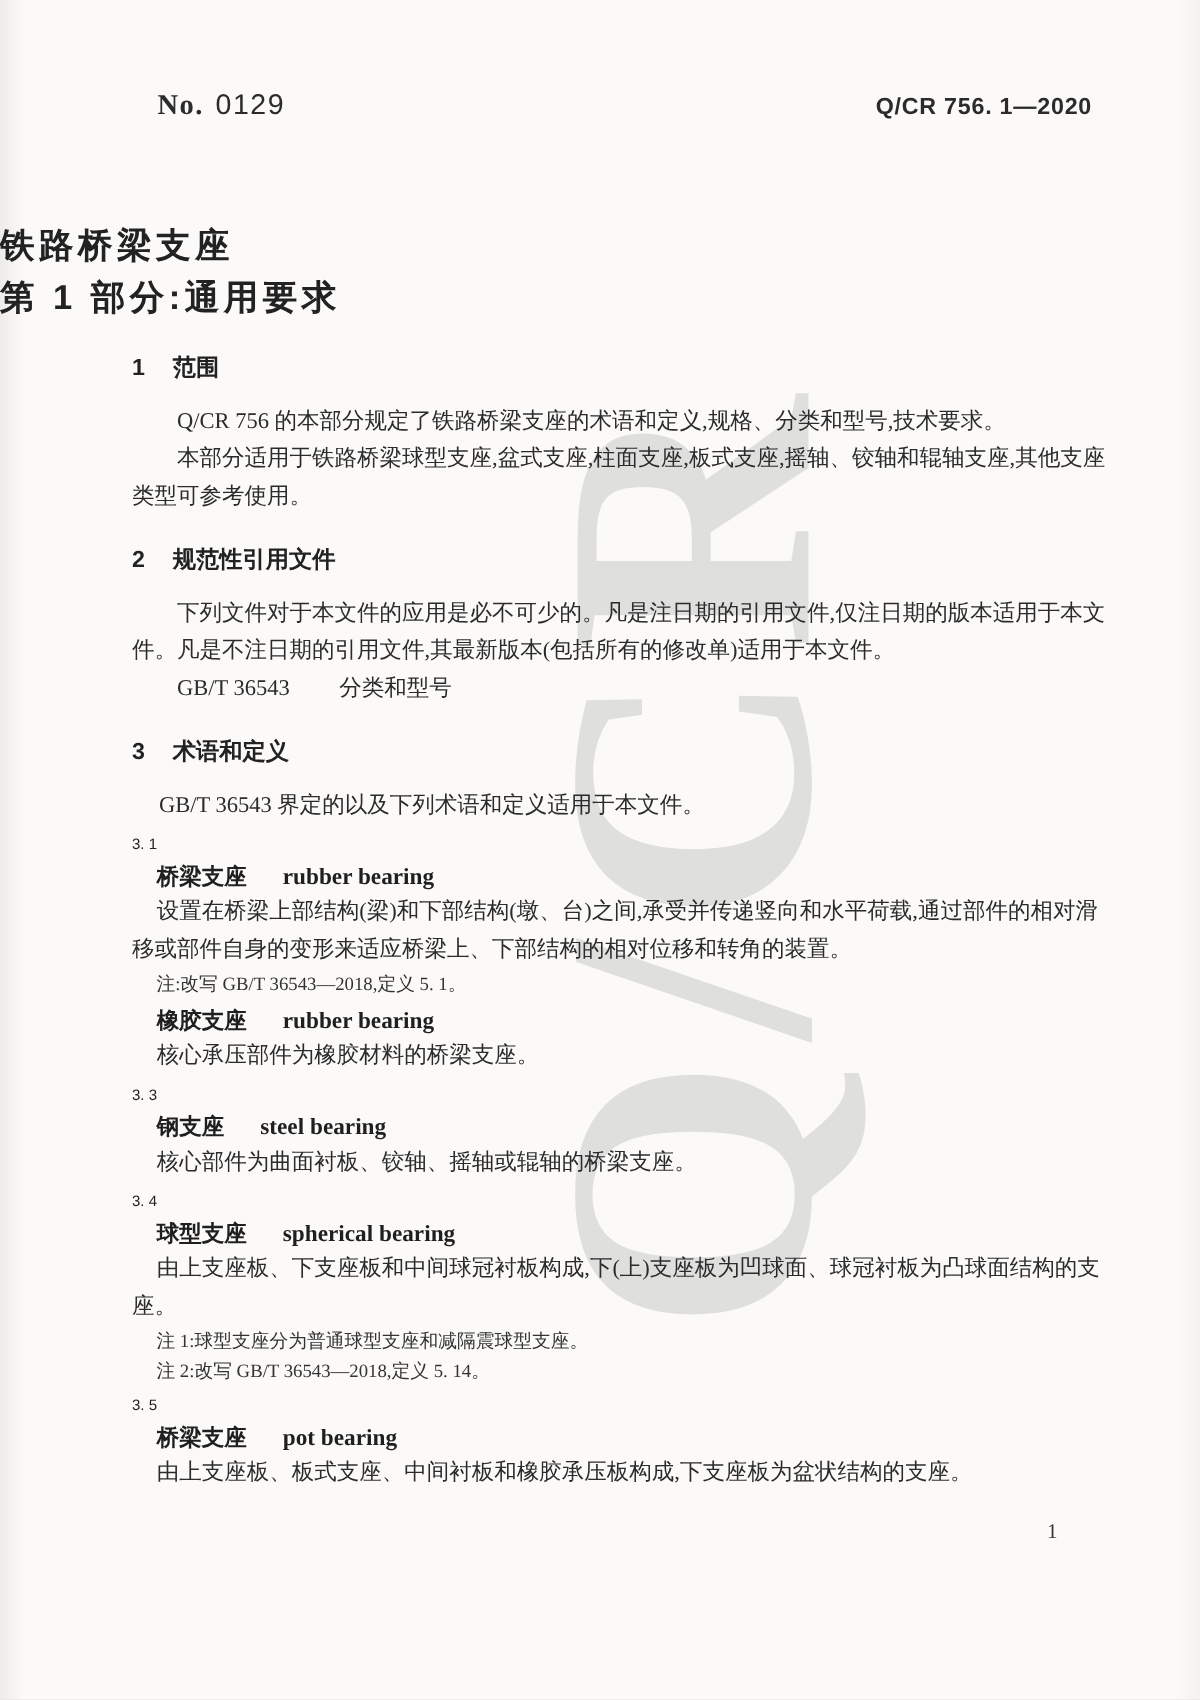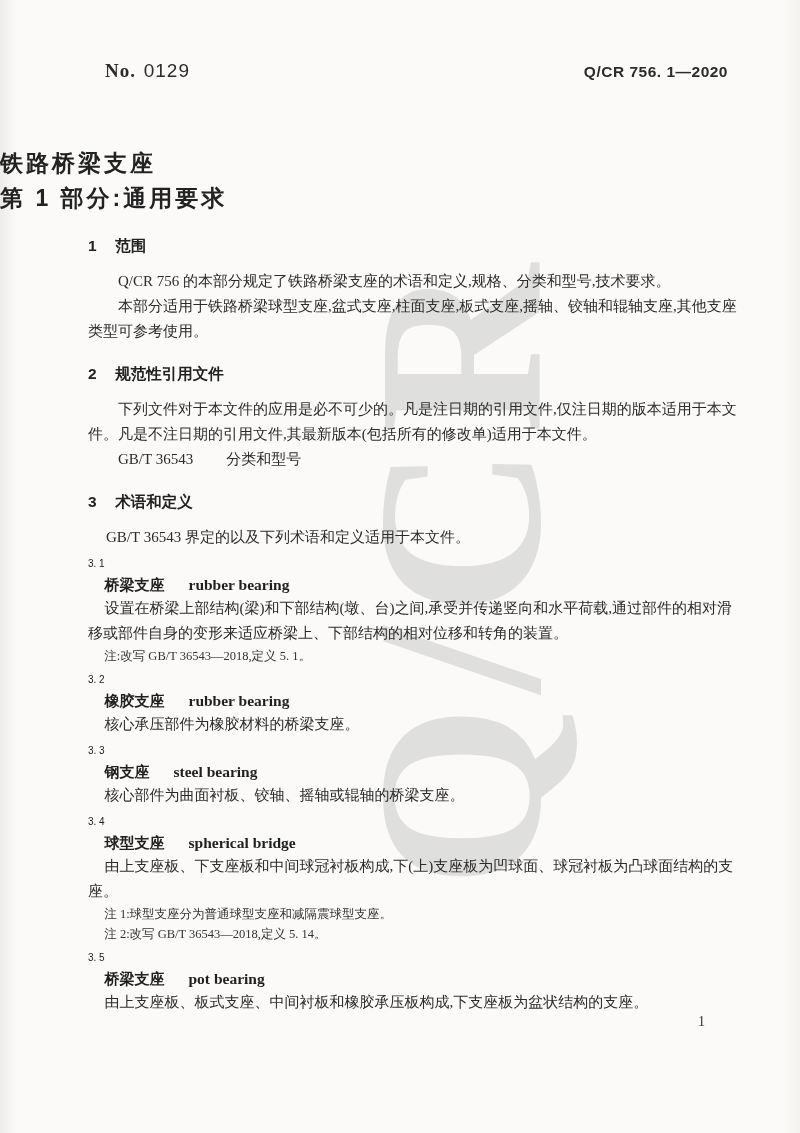--- a/index.html
+++ b/index.html
@@ -159,39 +159,38 @@
       <div class="term">
         <div class="term-num">3. 1</div>
         <div class="term-name">
           <span class="term-zh">桥梁支座</span><span class="term-en">rubber bearing</span>
         </div>
         <p class="body-p term-def">设置在桥梁上部结构(梁)和下部结构(墩、台)之间,承受并传递竖向和水平荷载,通过部件的相对滑移或部件自身的变形来适应桥梁上、下部结构的相对位移和转角的装置。</p>
         <p class="note">注:改写 GB/T 36543—2018,定义 5. 1。</p>
       </div>
 
       <div class="term">
-        <div class="term-num">3. 2</div>
         <div class="term-name">
           <span class="term-zh">橡胶支座</span><span class="term-en">rubber bearing</span>
         </div>
         <p class="body-p term-def">核心承压部件为橡胶材料的桥梁支座。</p>
       </div>
 
       <div class="term">
         <div class="term-num">3. 3</div>
         <div class="term-name">
           <span class="term-zh">钢支座</span><span class="term-en">steel bearing</span>
         </div>
         <p class="body-p term-def">核心部件为曲面衬板、铰轴、摇轴或辊轴的桥梁支座。</p>
       </div>
 
       <div class="term">
         <div class="term-num">3. 4</div>
         <div class="term-name">
-          <span class="term-zh">球型支座</span><span class="term-en">spherical bridge</span>
+          <span class="term-zh">球型支座</span><span class="term-en">spherical bearing</span>
         </div>
         <p class="body-p term-def">由上支座板、下支座板和中间球冠衬板构成,下(上)支座板为凹球面、球冠衬板为凸球面结构的支座。</p>
         <p class="note">注 1:球型支座分为普通球型支座和减隔震球型支座。</p>
         <p class="note">注 2:改写 GB/T 36543—2018,定义 5. 14。</p>
       </div>
 
       <div class="term">
         <div class="term-num">3. 5</div>
         <div class="term-name">
           <span class="term-zh">桥梁支座</span><span class="term-en">pot bearing</span>

